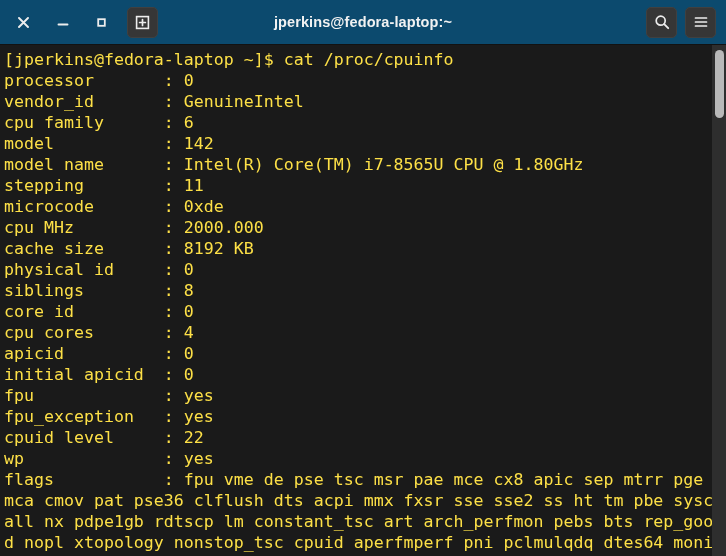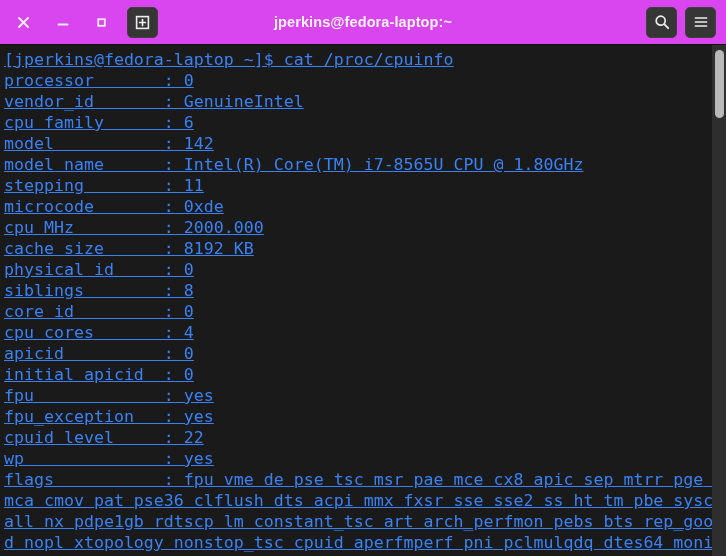--- a/index.html
+++ b/index.html
@@ -118,21 +118,21 @@
     border-radius: 5px;
     background: #b9b9b9;
     cursor: pointer;
   }
 </style>
 </head>
 <body>
 
 <div id="window">
 
-  <div id="titlebar" style="background: #d946ef; justify-content: flex-end;">
+  <div id="titlebar" style="background: #0c4a6e; justify-content: flex-end;">
 
     <div class="tb-left">
       <div class="wbtn">
         <svg width="11" height="11" viewBox="0 0 11 11">
           <path d="M1 1 L10 10 M10 1 L1 10" stroke="#ededed" stroke-width="1.9" fill="none" stroke-linecap="round"></path>
         </svg>
       </div>
       <div class="wbtn">
         <svg width="12" height="11" viewBox="0 0 12 11">
           <path d="M1.5 7.5 L10.5 7.5" stroke="#ededed" stroke-width="1.9" stroke-linecap="round"></path>
@@ -162,21 +162,21 @@
       </div>
       <div class="wbtn boxed">
         <svg width="16" height="14" viewBox="0 0 16 14">
           <path d="M2.5 3 L13.5 3 M2.5 7 L13.5 7 M2.5 11 L13.5 11" stroke="#ededed" stroke-width="1.7" stroke-linecap="round"></path>
         </svg>
       </div>
     </div>
   </div>
 
   <div id="terminal" style="background: rgb(26, 26, 26);">
-    <pre id="term-text" style="color: #3b82f6; text-decoration: underline;">[jperkins@fedora-laptop ~]$ cat /proc/cpuinfo
+    <pre id="term-text" style="color: #fde047;">[jperkins@fedora-laptop ~]$ cat /proc/cpuinfo
 processor       : 0
 vendor_id       : GenuineIntel
 cpu family      : 6
 model           : 142
 model name      : Intel(R) Core(TM) i7-8565U CPU @ 1.80GHz
 stepping        : 11
 microcode       : 0xde
 cpu MHz         : 2000.000
 cache size      : 8192 KB
 physical id     : 0

